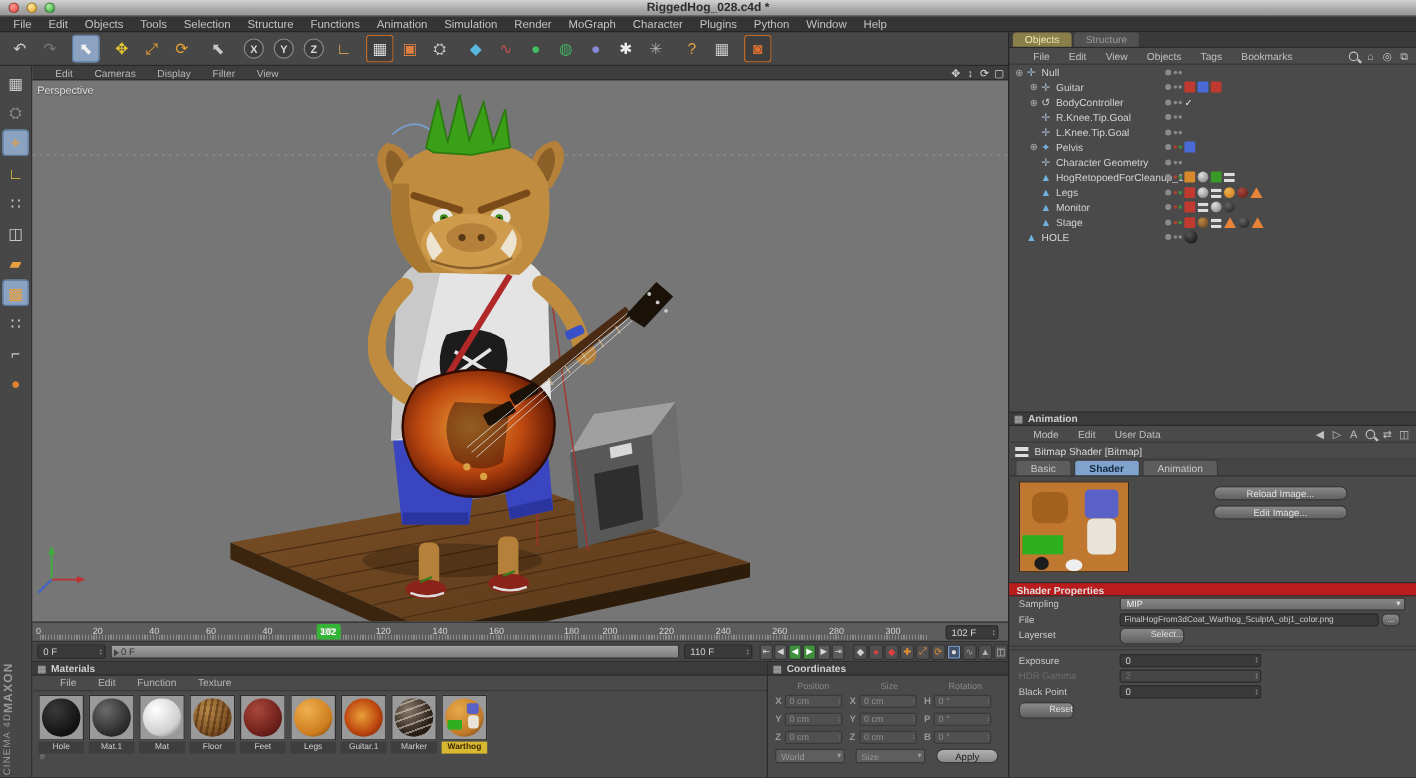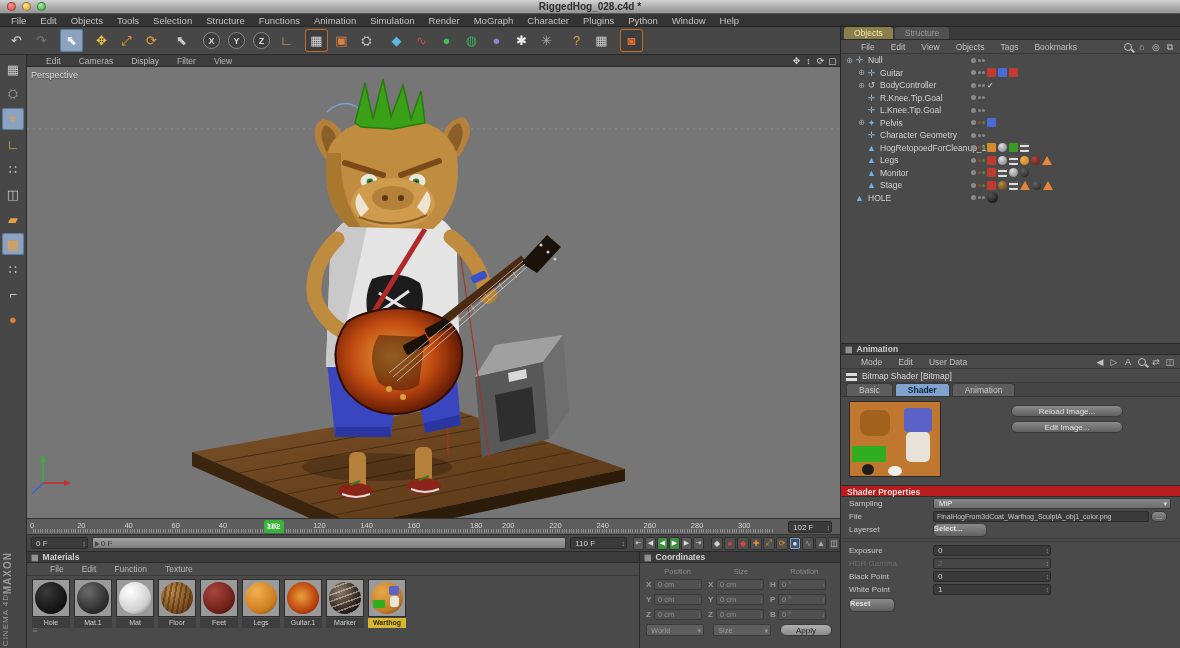--- a/index.html
+++ b/index.html
@@ -175,21 +175,21 @@
   .sp-label { width:84px; font-size:8px; color:#c8c8c8; }
   .sp-label.dis { color:#6e6e6e; }
   .sp-dd { position:relative; width:238px; height:11px; background:linear-gradient(#868686,#6e6e6e); border:1px solid #3a3a3a;
     border-radius:2px; font-size:7.5px; color:#f0f0f0; line-height:10px; padding-left:5px; }
   .sp-dd:after { content:"▾"; position:absolute; right:3px; top:0; font-size:7px; color:#ddd; }
   .sp-input { width:216px; height:11px; background:#3a3a3a; border:1px solid #2a2a2a; border-radius:2px;
     font-size:7px; color:#c8c8c8; line-height:10px; padding-left:3px; overflow:hidden; white-space:nowrap; }
   .sp-browse { width:16px; height:11px; margin-left:2px; border-radius:5px; background:linear-gradient(#8a8a8a,#606060);
     border:1px solid #3a3a3a; color:#e0e0e0; font-size:7px; text-align:center; line-height:10px; }
   .sp-btn { width:54px; height:14px; border-radius:5px; background:linear-gradient(#8a8a8a,#606060);
-    border:1px solid #3a3a3a; color:#e0e0e0; font-size:7.5px; text-align:left; line-height:10px;font-weight:bold; }
+    border:1px solid #3a3a3a; color:#e0e0e0; font-size:7.5px; text-align:right; line-height:10px; }
   .sp-num { position:relative; width:118px; height:11px; background:#3a3a3a; border:1px solid #2a2a2a; border-radius:2px;
     font-size:8px; color:#d0d0d0; line-height:10px; padding-left:4px; }
   .sp-num:after { content:"↕"; position:absolute; right:1px; top:0; font-size:7px; color:#999; }
   .sp-num.dis { background:#464646; color:#6e6e6e; }
   .sp-sep { height:1px; background:#3a3a3a; margin:2px 0; }
   .mag { position:relative; width:8px; height:8px; border:1.5px solid #c0c0c0; border-radius:50%; }
   .mag:after { content:""; position:absolute; left:6px; top:6px; width:4px; height:1.5px; background:#c0c0c0; transform:rotate(45deg); }
 </style>
 </head>
 <body>
@@ -869,22 +869,18 @@
         <span class="sp-num">0</span>
       </div>
       <div class="sp-row">
         <span class="sp-label dis">HDR Gamma</span>
         <span class="sp-num dis">2</span>
       </div>
       <div class="sp-row">
         <span class="sp-label">Black Point</span>
         <span class="sp-num">0</span>
       </div>
-      <div class="sp-row">
-        <span class="sp-label">White Point</span>
-        <span class="sp-num">1</span>
-      </div>
       <div class="sp-row" style="margin-top:2px;">
         <span class="sp-btn" style="width:46px;">Reset</span>
       </div>
     </div>
   </div>
 </div>
 
 </body></html>

